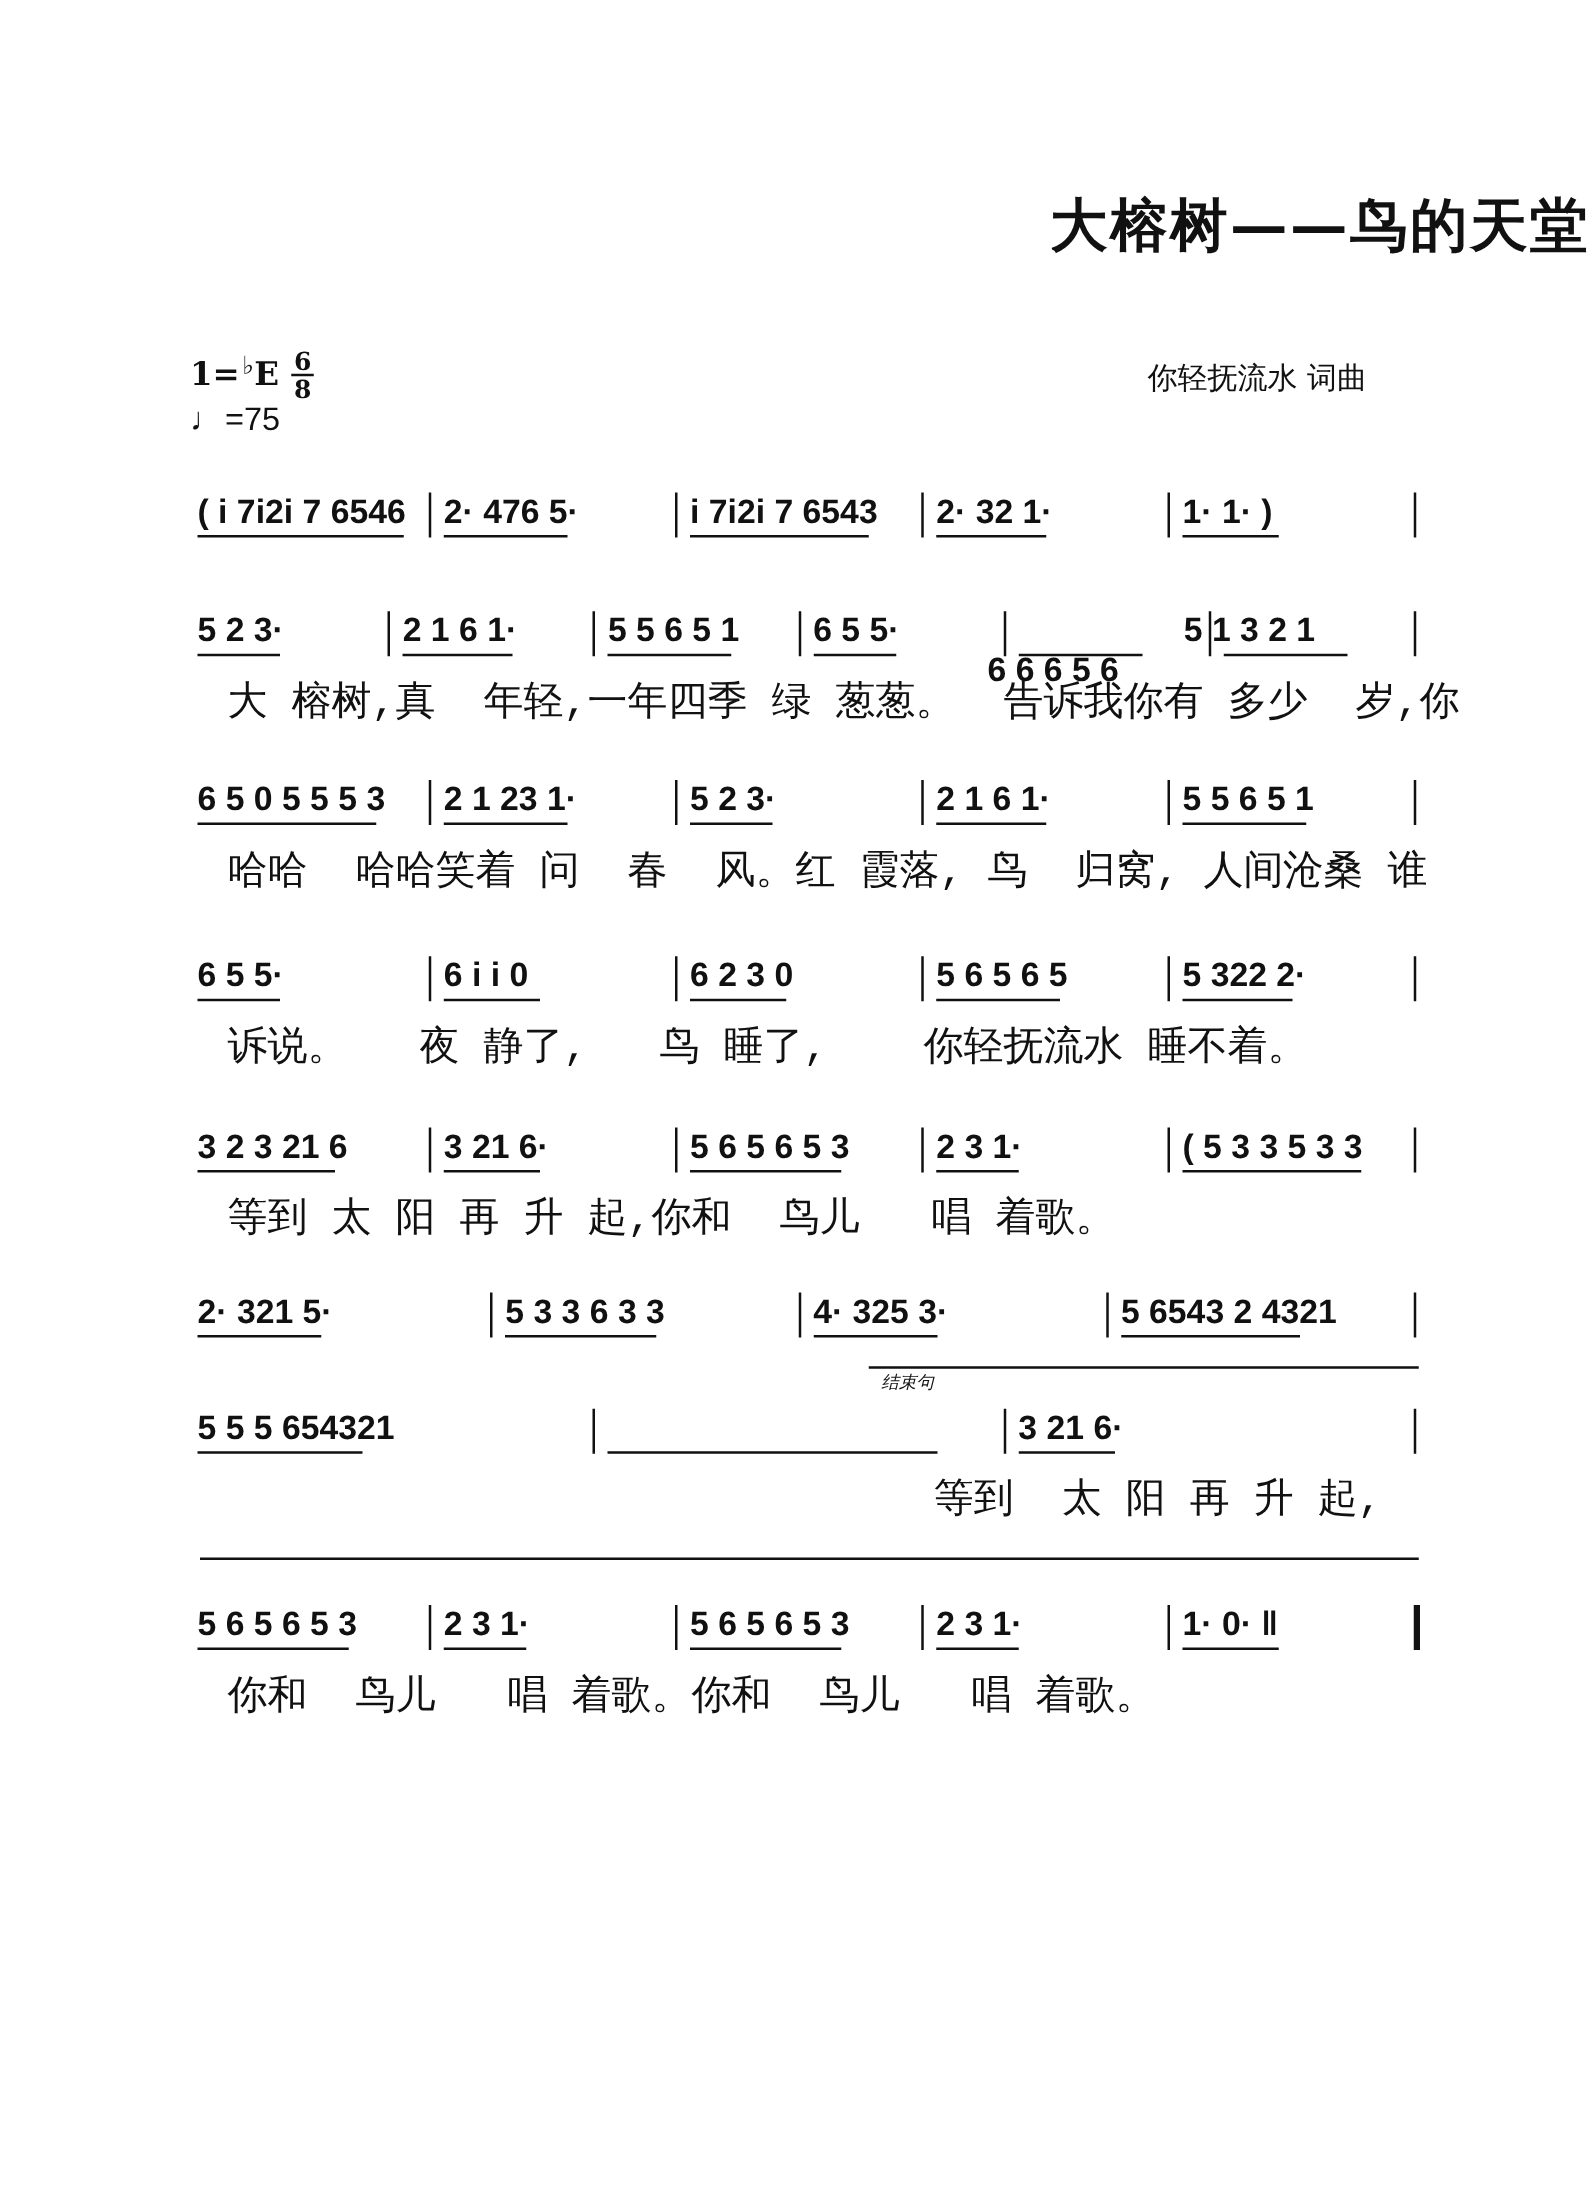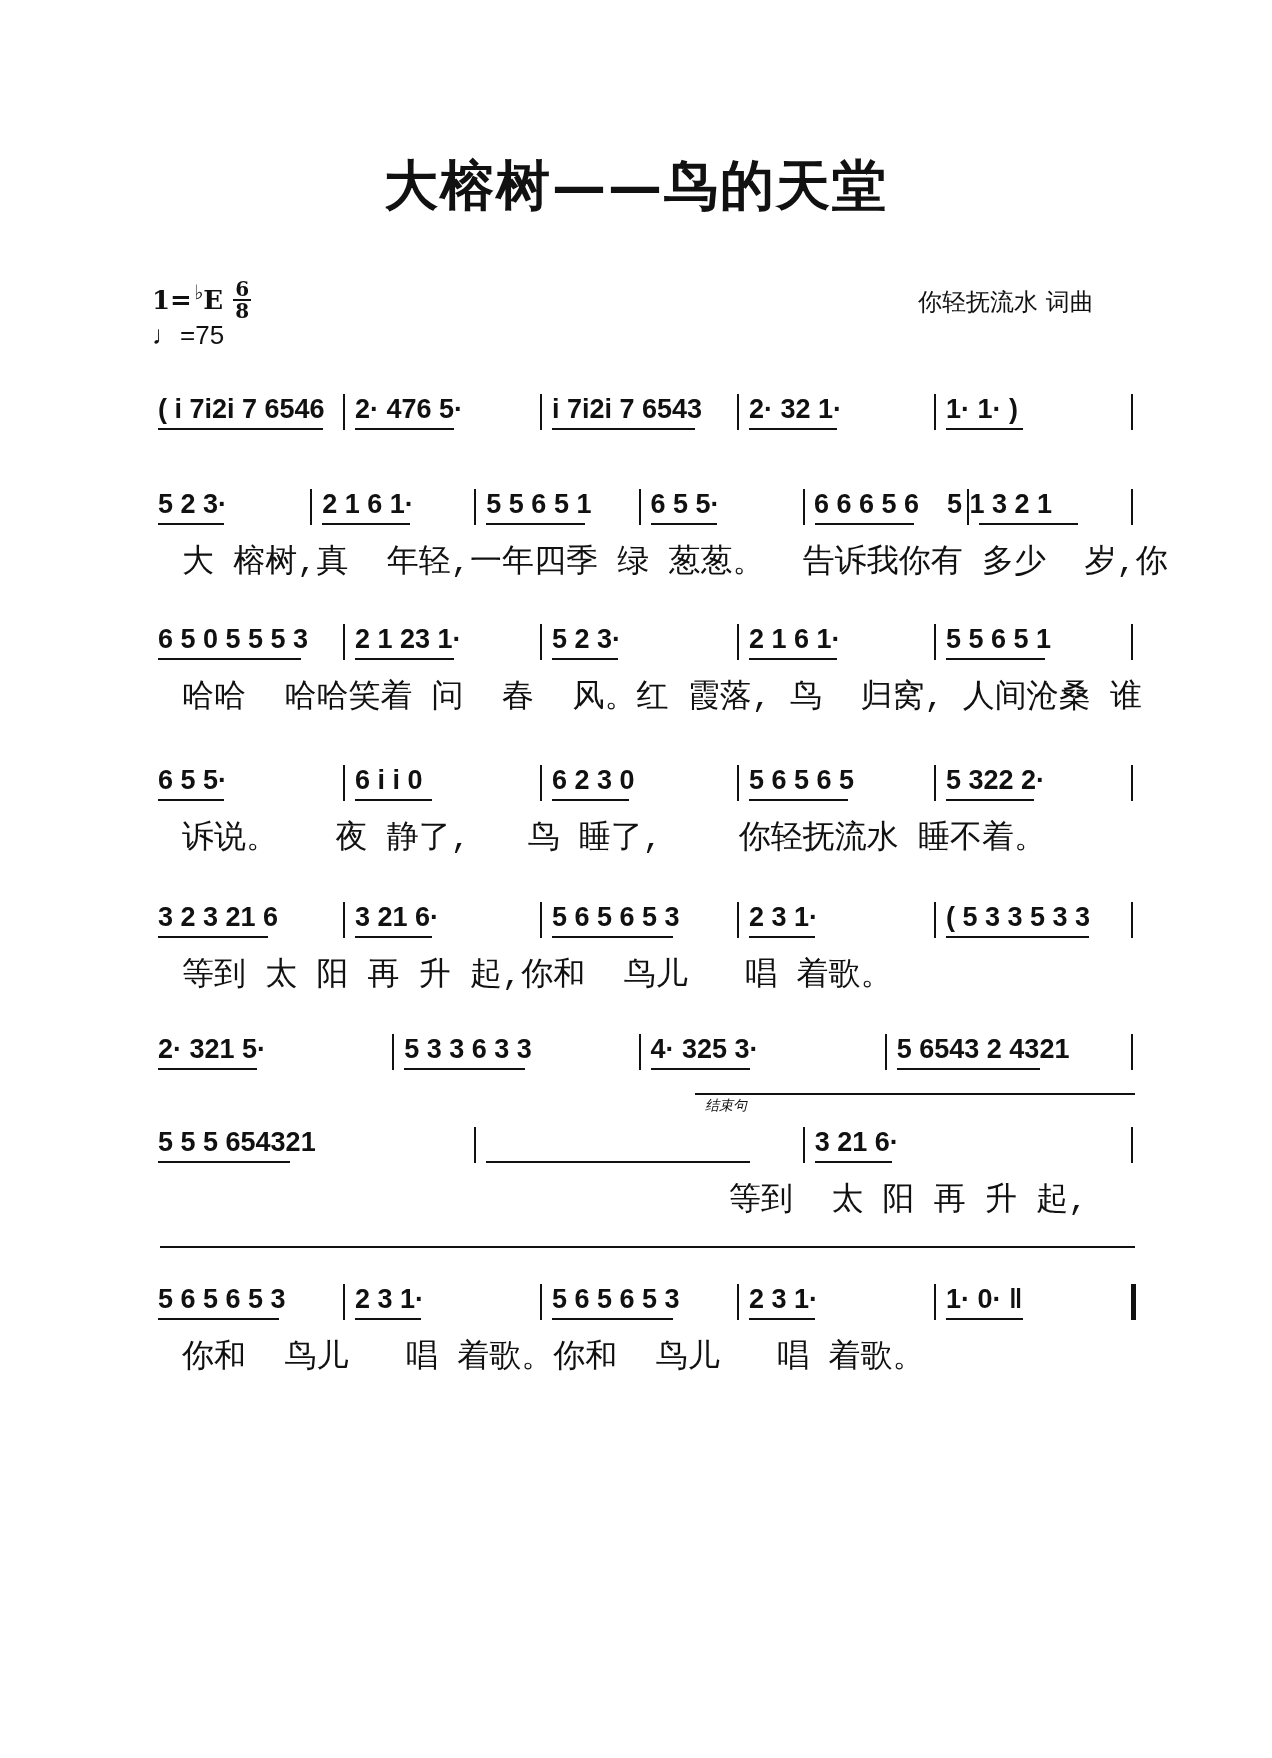--- a/index.html
+++ b/index.html
@@ -1,19 +1,19 @@
 <!DOCTYPE html>
 <html><head>
 <meta charset="utf-8">
 <style>
   html,body{margin:0;padding:0;background:#ffffff;}
   body{width:1272px;height:1758px;position:relative;overflow:hidden;color:#111;
        font-family:"Liberation Sans","DejaVu Sans",sans-serif;}
-  .title{position:absolute;left:0;width:1272px;top:150px;text-align:center;
-         font-family:"DejaVu Serif","Liberation Serif",serif;font-size:54px;font-weight:bold;letter-spacing:2px;}
+  .title{position:absolute;left:0;width:1272px;top:150px;text-align:right;
+         font-family:"DejaVu Serif","Liberation Serif",serif;font-size:46px;font-weight:bold;letter-spacing:2px;}
   .key{position:absolute;left:152px;top:280px;font-size:26px;font-weight:bold;font-family:"DejaVu Serif","Liberation Serif",serif;display:flex;align-items:center;}
   .key .flat{font-size:20px;position:relative;top:-8px;margin-left:2px;}
   .frac{display:inline-flex;flex-direction:column;align-items:center;margin-left:10px;font-size:20px;line-height:18px;}
   .frac .bar{width:18px;border-top:2px solid #111;margin:1px 0;}
   .tempo{position:absolute;left:152px;top:320px;font-size:26px;display:flex;align-items:center;}
   .tempo .note{font-size:26px;margin-right:2px;}
   .composer{position:absolute;left:918px;top:286px;font-size:24px;font-family:"DejaVu Serif","Liberation Serif",serif;}
   .line{position:absolute;left:150px;width:985px;}
   .notes{position:absolute;left:0;top:0;height:40px;width:100%;}
   .tok{position:absolute;top:0;font-size:27px;font-weight:bold;line-height:34px;white-space:pre;}
@@ -74,21 +74,21 @@
         <div class="bl" style="left: 160.167px;"></div>
         <span class="tok" style="left: 172.167px;">2 1 6 1·</span>
         <div class="ul" style="left: 172.167px; top: 36px; width: 88px;"></div>
         <div class="bl" style="left: 324.333px;"></div>
         <span class="tok" style="left: 336.333px;">5 5 6 5 1</span>
         <div class="ul" style="left: 336.333px; top: 36px; width: 99px;"></div>
         <div class="bl" style="left: 488.5px;"></div>
         <span class="tok" style="left: 500.5px;">6 5 5·</span>
         <div class="ul" style="left: 500.5px; top: 36px; width: 66px;"></div>
         <div class="bl" style="left: 652.667px;"></div>
-        <span class="tok" style="left: 664px;">6 6 6 5 6</span>
+        <span class="tok" style="left: 640px; margin-top: 32px;">6 6 6 5 6</span>
         <div class="ul" style="left: 664.667px; top: 36px; width: 99px;"></div>
         <div class="bl" style="left: 816.833px;"></div>
         <span class="tok" style="left: 797px;">5 1 3 2 1</span>
         <div class="ul" style="left: 828.833px; top: 36px; width: 99px;"></div>
         <div class="bl" style="left: 981px;"></div>
       </div>
       <div class="lyrics">大 榕树,真  年轻,一年四季 绿 葱葱。  告诉我你有 多少  岁,你</div>
     </div>
     <div class="line" style="top: 622px;">
       <div class="notes">
@@ -170,21 +170,21 @@
       <div class="notes">
         <span class="tok" style="left: 8px;">5 5 5 654321</span>
         <div class="ul" style="left: 8px; top: 36px; width: 132px;"></div>
         <div class="bl" style="left: 324.333px;"></div>
         <div class="ul" style="left: 336.333px; top: 36px; width: 264px;"></div>
         <div class="bl" style="left: 652.667px;"></div>
         <span class="tok" style="left: 664.667px;">3 21 6·</span>
         <div class="ul" style="left: 664.667px; top: 36px; width: 77px;"></div>
         <div class="bl" style="left: 981px;"></div>
       </div>
-      <div class="lyrics" style="left: 547px;">等到  太 阳 再 升 起,</div>
+      <div class="lyrics" style="left: 565px;">等到  太 阳 再 升 起,</div>
       <div class="volta" style="left: 545px; top: -32px; width: 440px;"></div>
       <div class="volta-label" style="left: 555px; top: -28px;">结束句</div>
     </div>
     <div class="line" style="top: 1282px;">
       <div class="notes">
         <span class="tok" style="left: 8px;">5 6 5 6 5 3</span>
         <div class="ul" style="left: 8px; top: 36px; width: 121px;"></div>
         <div class="bl" style="left: 193px;"></div>
         <span class="tok" style="left: 205px;">2 3 1·</span>
         <div class="ul" style="left: 205px; top: 36px; width: 66px;"></div>

